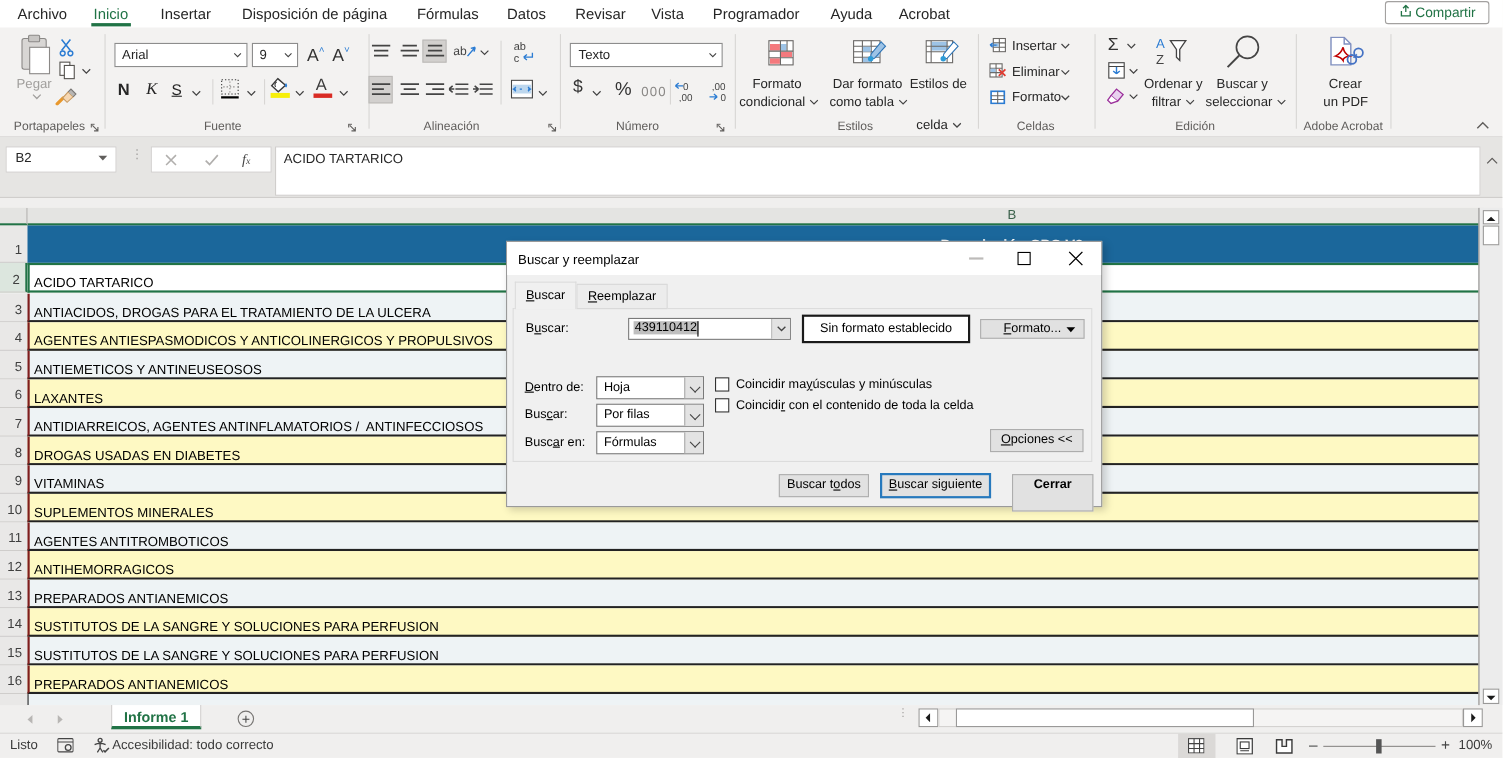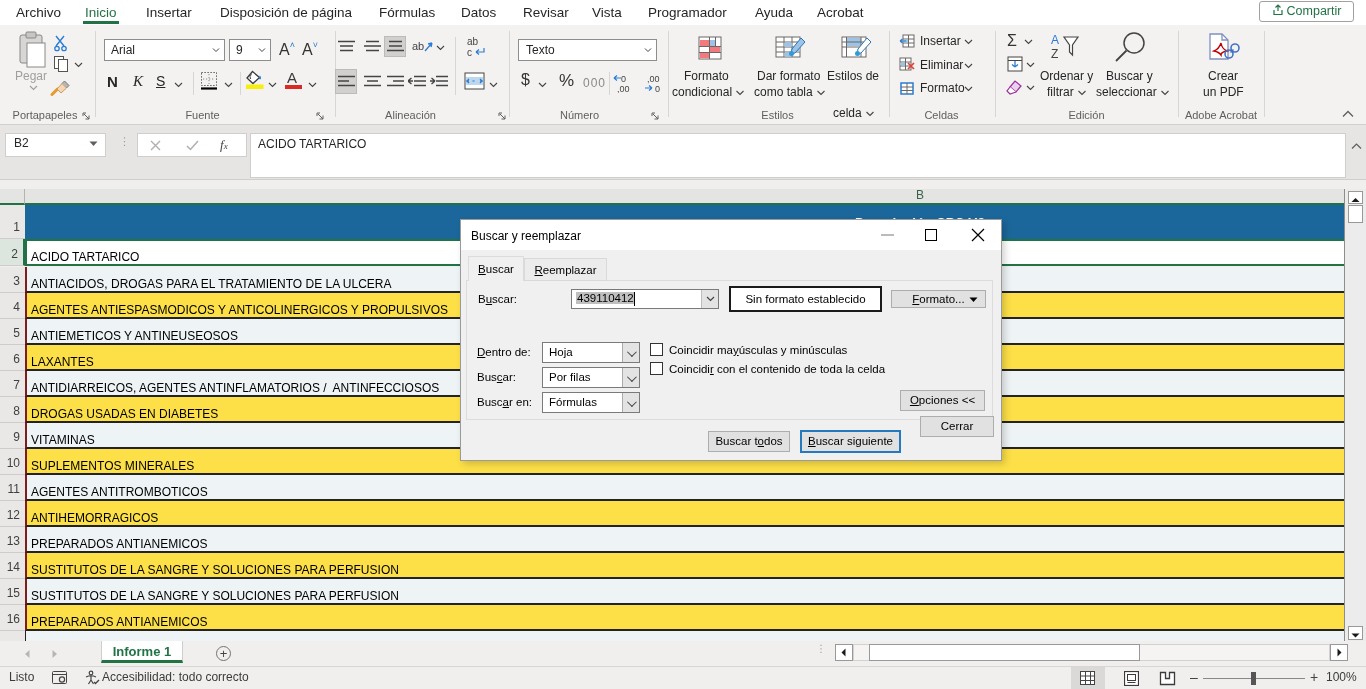--- a/index.html
+++ b/index.html
@@ -23,21 +23,21 @@
 
 #fxbar { left:0; top:125px; width:1366px; height:55px; background:#e6e5e3; border-bottom:1px solid #d0cecc; }
 #namebox { position:absolute; left:5px; top:8px; width:101px; height:24px; line-height:22px; background:#fff; border:1px solid #d0cecc; font-size:12px; color:#262626; line-height:19px; padding-left:8px; }
 #fxicons { position:absolute; left:137px; top:8px; width:110px; height:24px; background:#fff; border:1px solid #d0cecc;padding-left:31px; }
 #fxinput { position:absolute; left:250px; top:8px; width:1096px; height:45px; background:#fff; border:1px solid #d0cecc; font-size:12px; color:#262626; padding:3px 0 0 7px; }
 
 #sheet { left:0; top:180px; width:1366px; height:461px; background:#f0efee; }
 #colhdr { position:absolute; left:0; top:9px; width:1349px; height:16px; background:#e4e4e2; border-bottom:2px solid #217346; }
 .row { position:absolute; left:25px; width:1324px; height:26px; border-bottom:2px solid #232323; border-left:2px solid #7f1d1d; font-size:12px; color:#000; padding:0 0 0 4px; display:flex; align-items:flex-end; white-space:nowrap; overflow:hidden; }
 .row.odd { background:#eef3f5; }
-.row.even { background:#fde047; }
+.row.even { background:#fef9c3; }
 .rh { position:absolute; left:0; width:25px; height:26px; background:#e9e8e7; border-bottom:1px solid #cfcdcb; font-size:12px; color:#3f3f3f; display:flex; justify-content:flex-end; align-items:flex-end; padding:0 5px 4px 0; }
 
 #dlg { left:460px; top:219px; width:542px; height:242px; background:#f0f0f0; border:1px solid #9a9a9a; box-shadow:3px 3px 7px rgba(0,0,0,0.18); font-size:11.5px; color:#000; }
 .btn { position:absolute; background:#e1e1e1; border:1px solid #adadad; font-size:11.5px; color:#000; text-align:center; }
 
 #tabbar { left:0; top:641px; width:1366px; height:25px; background:#f0efee; }
 #statusbar { left:0; top:666px; width:1366px; height:23px; background:#f0efee; border-top:1px solid #d8d6d4; font-size:12px; color:#3b3b3b; }
 u.mn { text-decoration:underline; }
 .cbo { position:absolute; left:81px; width:98px; height:21px; background:#fff; border:1px solid #7a7a7a; font-size:11.5px; line-height:19px; padding-left:6px; }
 .cbo::after { content:""; position:absolute; right:0; top:0; width:16px; height:19px; background:#e3e3e3; border-left:1px solid #ababab; }
@@ -506,15 +506,15 @@
     <div class="cbo" style="top:147px;">Por filas</div>
     <div class="abs" style="left:16px;top:176px;">Busc<u class="mn">a</u>r en:</div>
     <div class="cbo" style="top:172px;">Fórmulas</div>
     <div class="abs" style="left:189px;top:123px;width:13px;height:13px;background:#fff;border:1px solid #333;"></div>
     <div class="abs" style="left:208px;top:124px;">Coincidir ma<u class="mn">y</u>úsculas y minúsculas</div>
     <div class="abs" style="left:189px;top:142px;width:13px;height:13px;background:#fff;border:1px solid #333;"></div>
     <div class="abs" style="left:208px;top:143px;">Coincidi<u class="mn">r</u> con el contenido de toda la celda</div>
     <div class="btn" style="left:439px;top:170px;width:85px;height:21px;line-height:19px;"><u class="mn">O</u>pciones &lt;&lt;</div>
     <div class="btn" style="left:247px;top:211px;width:82px;height:21px;line-height:19px;">Buscar t<u class="mn">o</u>dos</div>
     <div class="btn" style="left:339px;top:210px;width:101px;height:23px;line-height:19px;border:2px solid #2779bd;"><u class="mn">B</u>uscar siguiente</div>
-    <div class="btn" style="left:459px;top:196px;width:74px;height:21px;line-height:19px;">Cerrar</div>
+    <div class="btn" style="left:459px;top:211px;width:74px;height:34px;line-height:19px;font-weight:bold;">Cerrar</div>
   </div>
 </div>
 
 </body></html>

